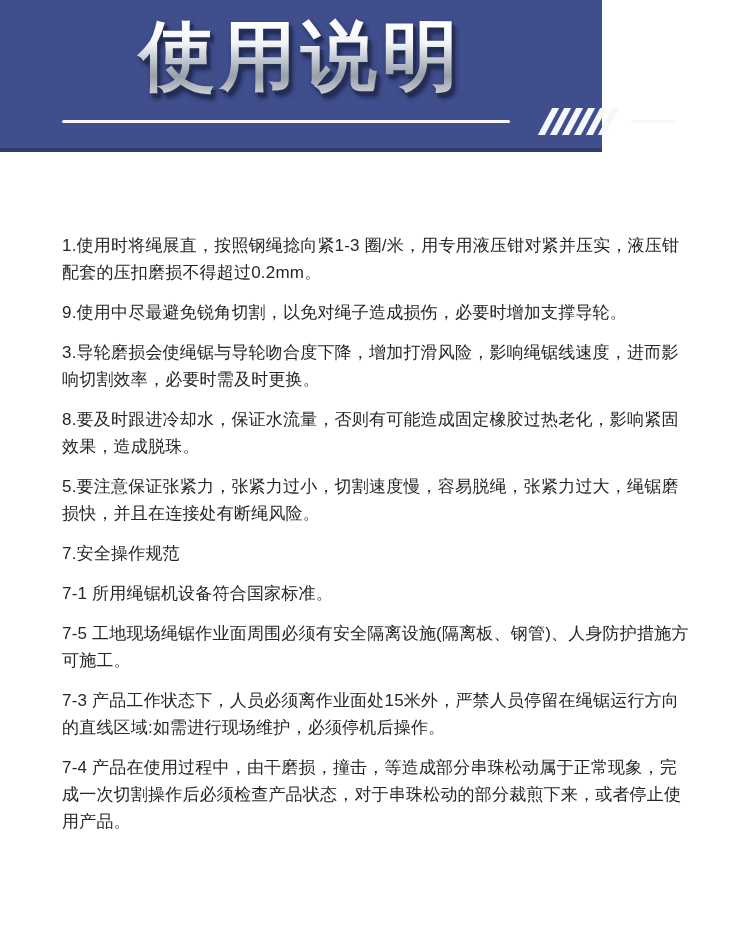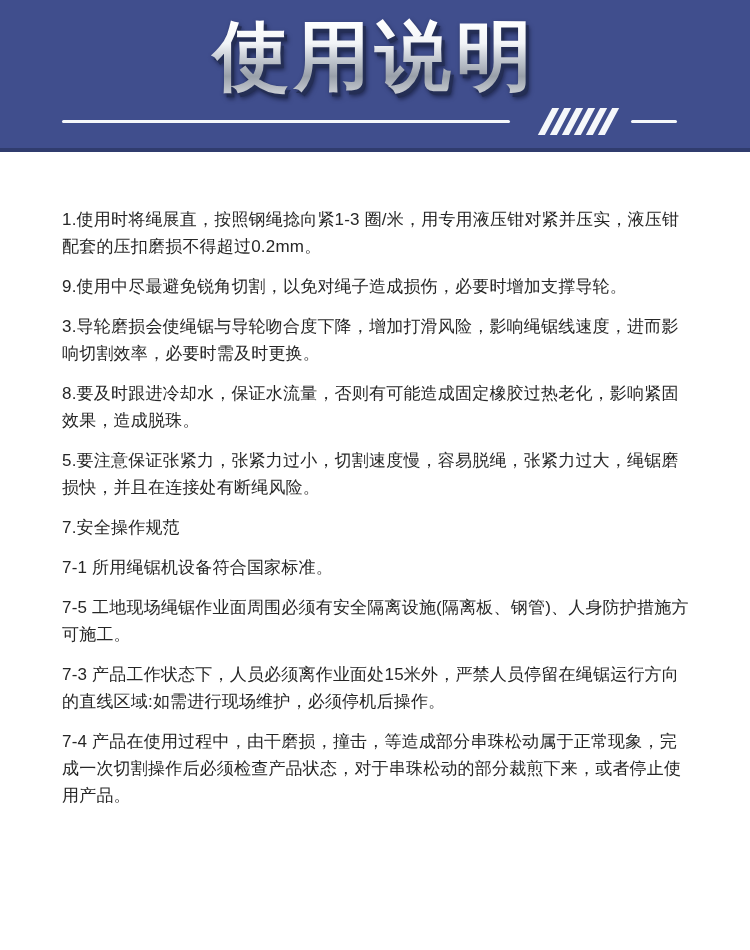--- a/index.html
+++ b/index.html
@@ -11,21 +11,21 @@
   .page {
     position: relative;
     width: 750px;
     height: 950px;
     background: #ffffff;
     overflow: hidden;
   }
   
   .banner {
     position: relative;
-    width: 750px;
+    width: 602px;
     height: 152px;
     background: #404E8D;
     border-bottom: 4px solid #303C6E;
   }
   .banner-title {
     position: absolute;
     top: 14px;
     left: 0;
     width: 100%;
     text-align: center;
@@ -65,21 +65,21 @@
     position: absolute;
     left: 631px;
     top: 120px;
     width: 46px;
     height: 3px;
     background: #f5f7fa;
     border-radius: 2px;
   }
   
   .content {
-    padding: 54px 56px 0 62px;
+    padding: 80px 56px 0 62px;
     width: 750px;
   }
   .content p {
     font-size: 17px;
     line-height: 27px;
     color: #262626;
     margin-bottom: 13px;
     white-space: pre-wrap;
     letter-spacing: 0.2px;
   }

